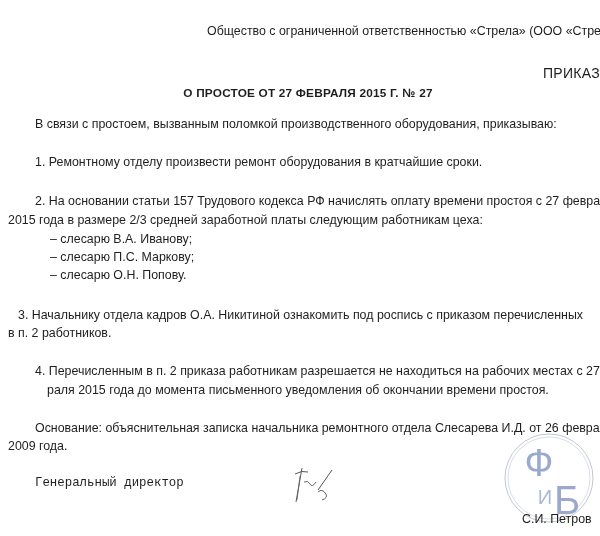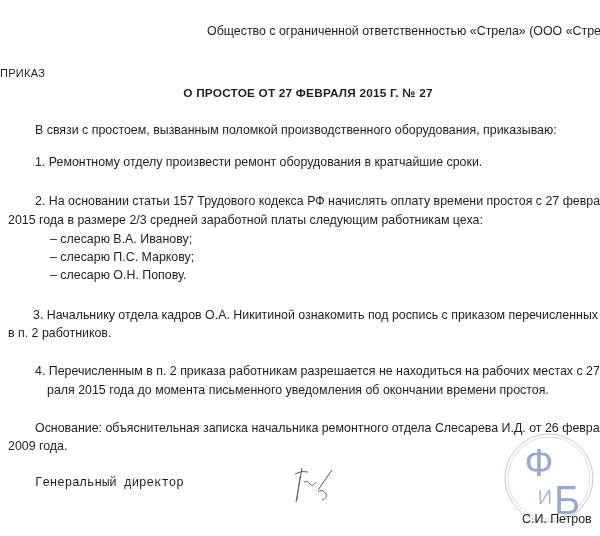--- a/index.html
+++ b/index.html
@@ -25,22 +25,22 @@
     position: absolute;
     left: 8px;
     width: 583px;
     text-align: justify;
     text-align-last: justify;
     white-space: nowrap;
     line-height: 16px;
   }
   .org { left: 207px; top: 23px; font-size: 12.4px; }
   .title {
-    left: 0; width: 600px; text-align: left;
-    top: 65px; font-size: 11px; letter-spacing: 0.3px;
+    left: 0; width: 600px; text-align: right;
+    top: 65px; font-size: 14px; letter-spacing: 0.3px;
   }
   .subtitle {
     left: 8px; width: 600px; text-align: center;
     top: 85px; font-size: 11.8px; font-weight: bold; letter-spacing: 0.2px;
   }
   .indent { left: 35px; }
   .cont { left: 8px; }
   .bullet { left: 50px; }
   .stamp {
     position: absolute;
@@ -56,31 +56,31 @@
 </head>
 <body>
 
 <div>
 
   <div class="line org">Общество с ограниченной ответственностью «Стрела» (ООО «Стрела»)</div>
 
   <div class="line title">ПРИКАЗ</div>
   <div class="line subtitle">О ПРОСТОЕ ОТ 27 ФЕВРАЛЯ 2015 Г. № 27</div>
 
-  <div class="line indent" style="top:122px;text-align:right;">В связи с простоем, вызванным поломкой производственного оборудования, приказываю:</div>
+  <div class="line indent" style="top:116px;text-align:right;">В связи с простоем, вызванным поломкой производственного оборудования, приказываю:</div>
 
   <div class="line indent" style="top:154px;">1. Ремонтному отделу произвести ремонт оборудования в кратчайшие сроки.</div>
 
   <div class="justify" style="top:193px; left:35px; width:556px;">2. На основании статьи 157 Трудового кодекса РФ начислять оплату времени простоя с 27 февраля</div>
   <div class="line cont" style="top:212px;">2015 года в размере 2/3 средней заработной платы следующим работникам цеха:</div>
   <div class="line bullet" style="top:231px;">– слесарю В.А. Иванову;</div>
   <div class="line bullet" style="top:249px;">– слесарю П.С. Маркову;</div>
   <div class="line bullet" style="top:267px;">– слесарю О.Н. Попову.</div>
 
-  <div class="justify" style="top:307px; left:33px; width:556px;">3. Начальнику отдела кадров О.А. Никитиной ознакомить под роспись с приказом перечисленных</div>
+  <div class="justify" style="top:307px; left:18px; width:556px;">3. Начальнику отдела кадров О.А. Никитиной ознакомить под роспись с приказом перечисленных</div>
   <div class="line cont" style="top:325px;">в п. 2 работников.</div>
 
   <div class="justify" style="top:363px; left:35px; width:556px;">4. Перечисленным в п. 2 приказа работникам разрешается не находиться на рабочих местах с 27 фев-</div>
   <div class="line cont" style="top:382px;padding-left:39px;">раля 2015 года до момента письменного уведомления об окончании времени простоя.</div>
 
   <div class="justify" style="top:420px; left:35px; width:556px;">Основание: объяснительная записка начальника ремонтного отдела Слесарева И.Д. от 26 февраля</div>
   <div class="line cont" style="top:438px;">2009 года.</div>
 
   <div class="line" style="left:35px; top:475px;font-family:Liberation Mono, monospace;">Генеральный директор</div>
 

